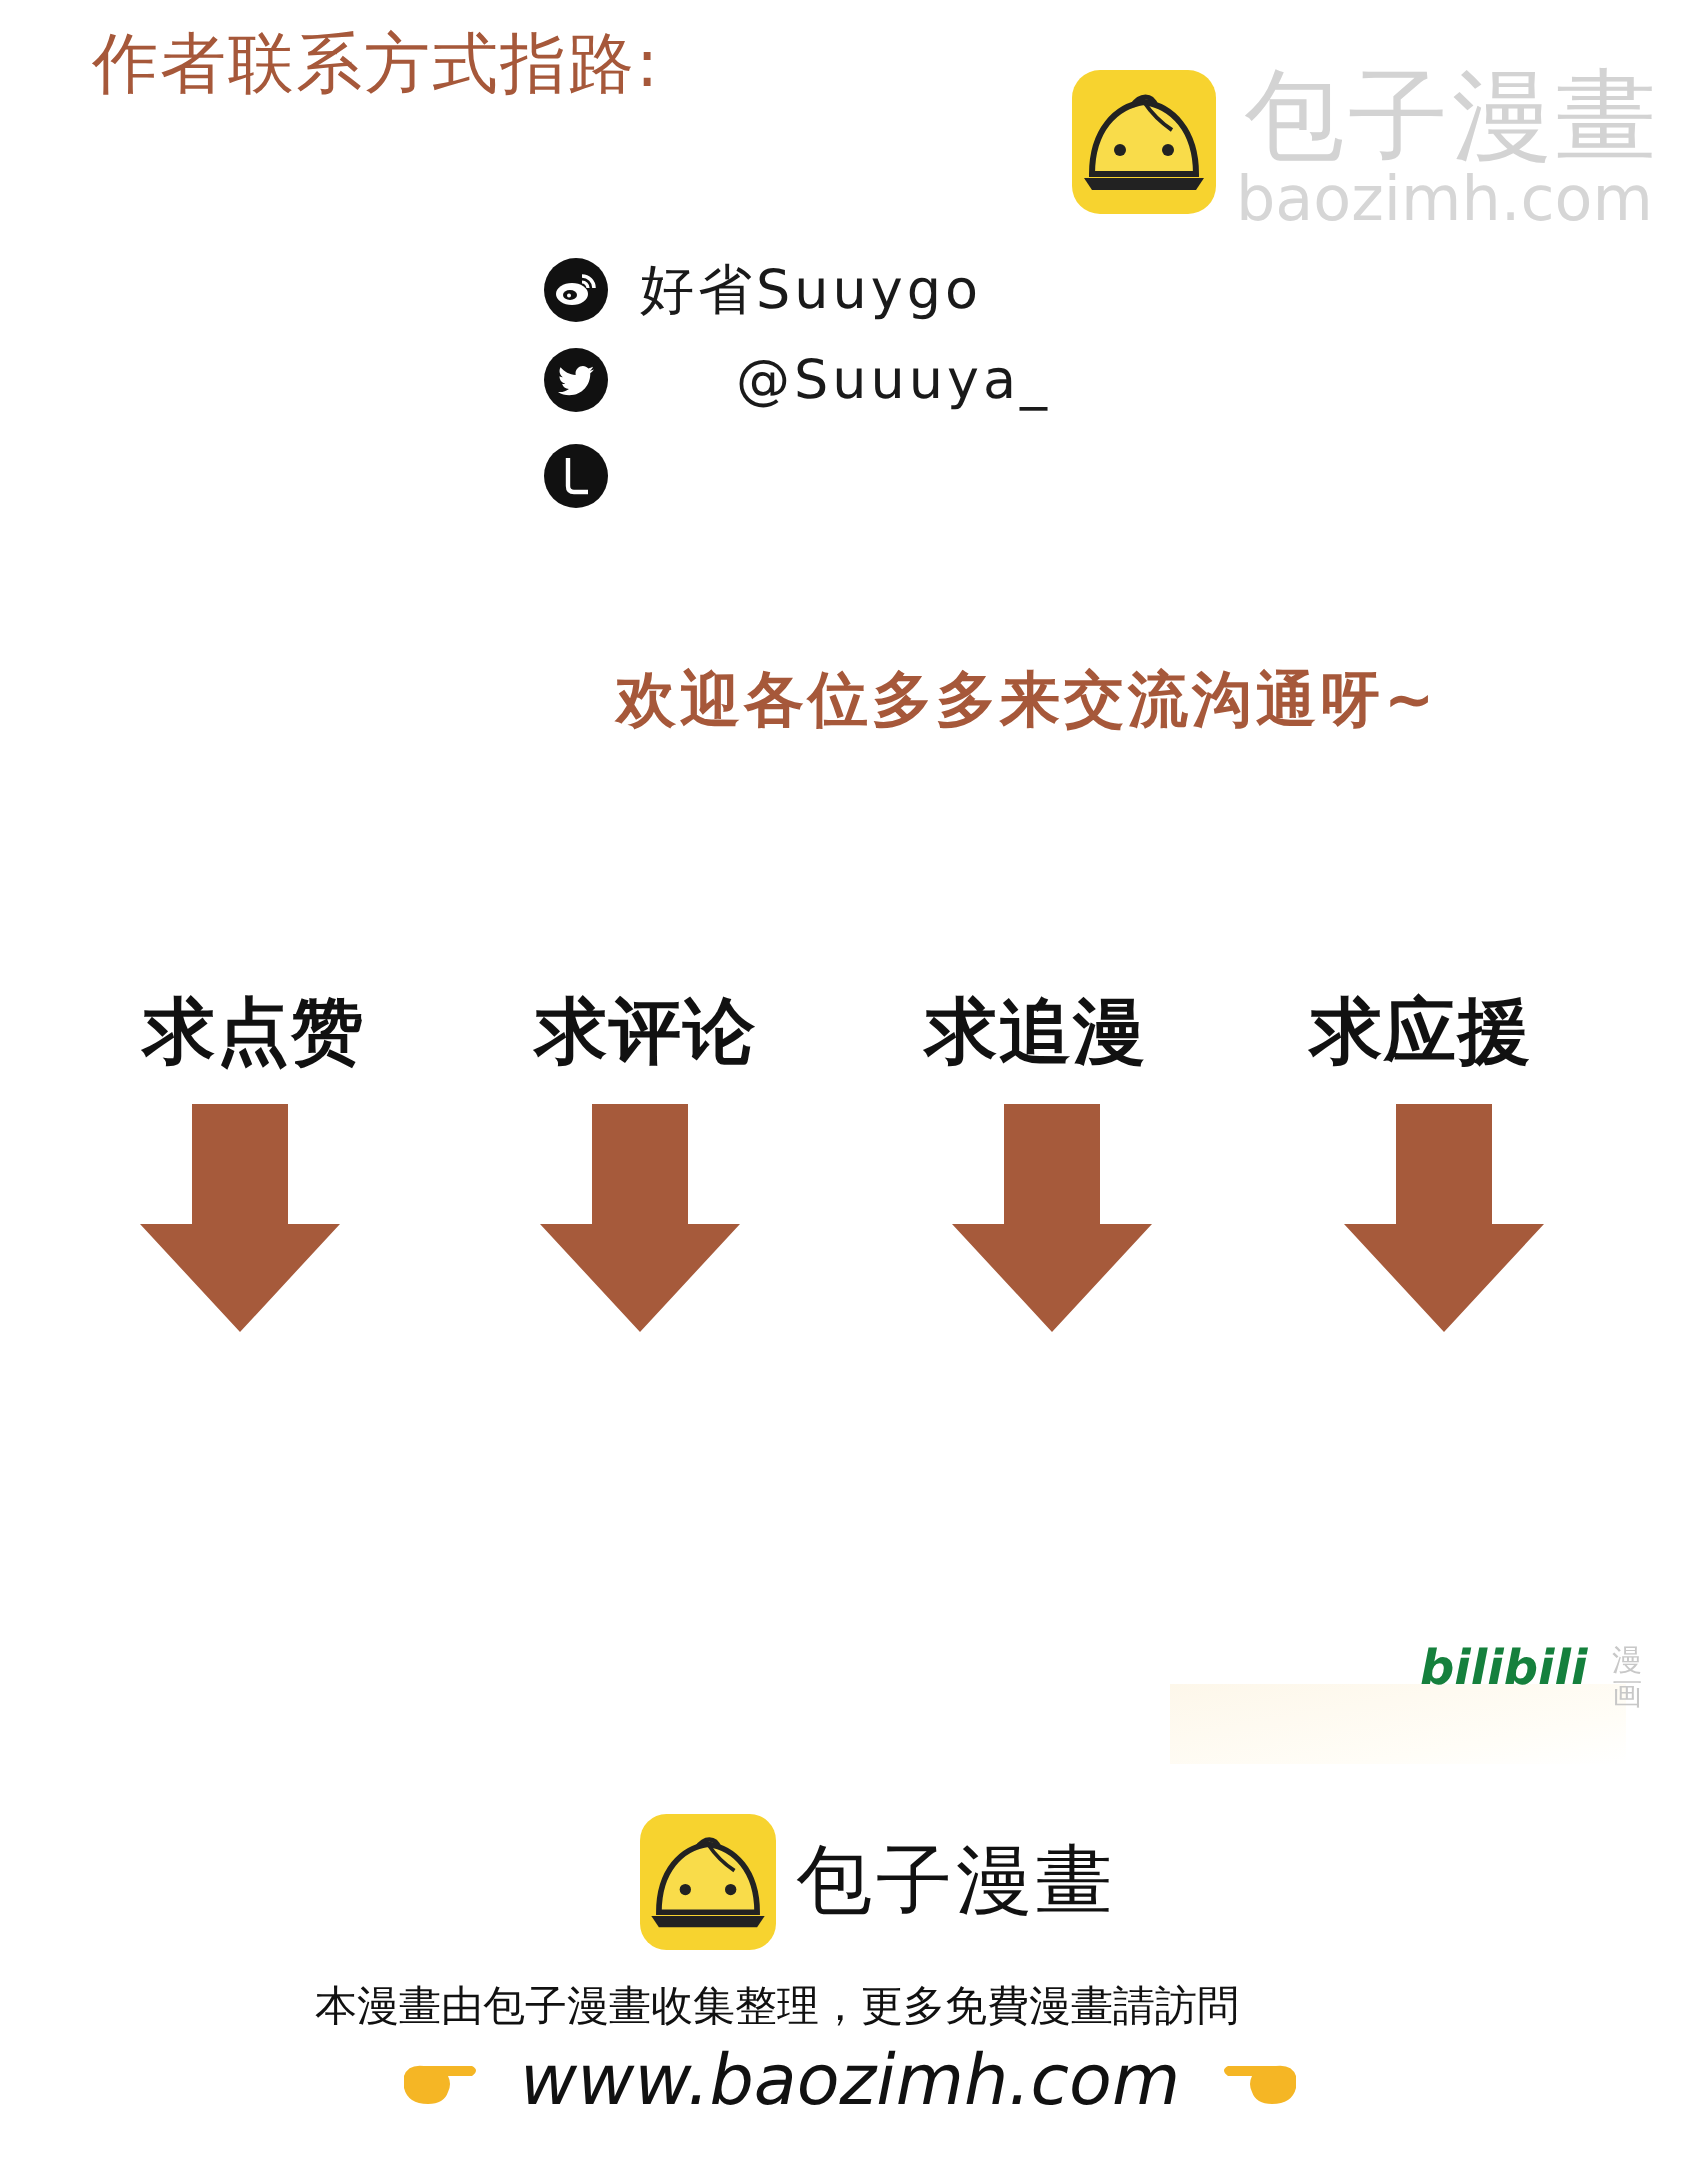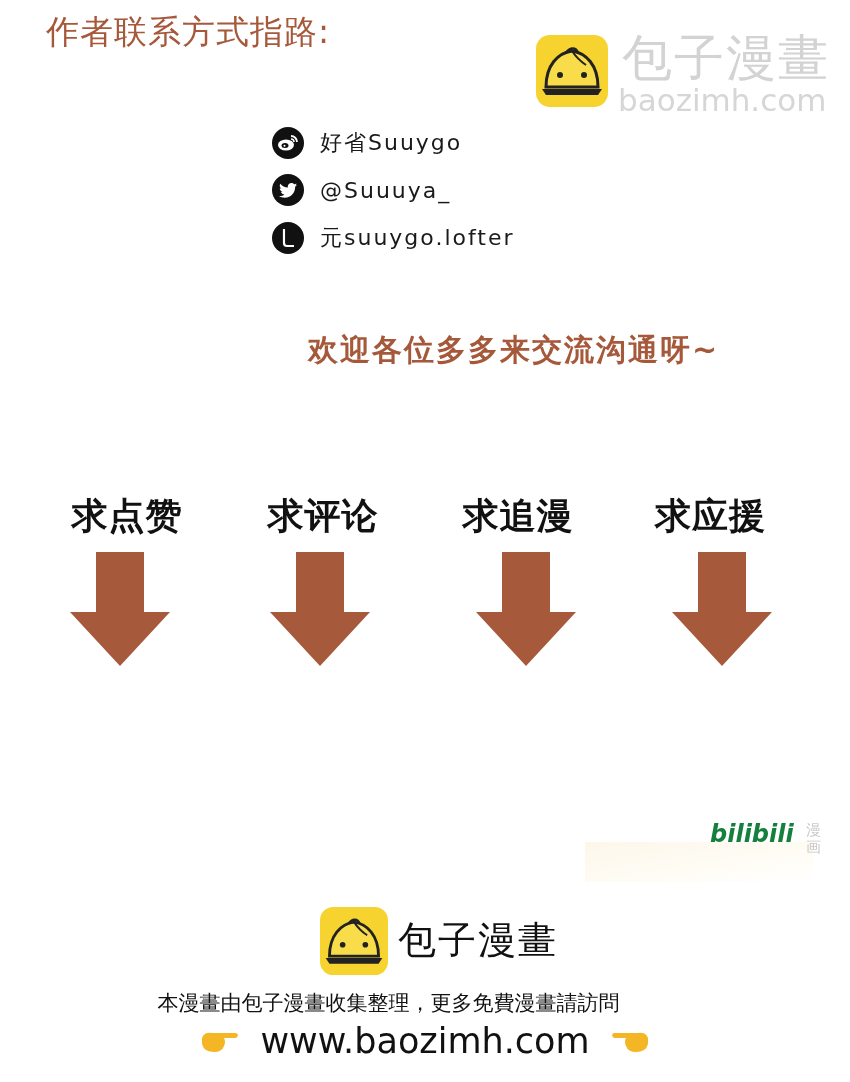--- a/index.html
+++ b/index.html
@@ -4,31 +4,31 @@
 <style>
   html, body { margin:0; padding:0; background:#ffffff; }
   body { width:850px; height:1082px; position:relative; overflow:hidden; font-family:"DejaVu Sans", sans-serif; }
   .abs { position:absolute; }
   .heading { left:46px; top:10px; font-size:33px; font-weight:normal; color:#a6583a; letter-spacing:1px; }
   .logo-top { left:536px; top:35px; width:72px; height:72px; }
   .brand-cn-top { left:622px; top:28px; font-size:50px; color:#d3d3d3; letter-spacing:2px; line-height:60px; }
   .brand-url-top { left:618px; top:80px; font-size:31px; color:#d6d6d6; line-height:40px; }
   .social { left:272px; display:flex; align-items:center; }
   .social .ic { width:32px; height:32px; border-radius:50%; background:#111; display:flex; align-items:center; justify-content:center; margin-right:16px; }
-  .social .txt { font-size:22px; color:#1a1a1a; letter-spacing:2px; }
+  .social .txt { font-size:27px; color:#1a1a1a; letter-spacing:2px; }
   .welcome { left:308px; top:330px; font-size:30px; font-weight:bold; color:#a6583a; letter-spacing:2px; }
   .ask { top:492px; font-size:36px; font-weight:bold; color:#111; letter-spacing:1px; width:130px; text-align:center; }
   .arrow { top:550px; width:104px; height:118px; }
   .bili { left:710px; top:820px; color:#15803d; font-size:24px; font-weight:bold; font-style:italic; }
   .bili-cn { left:806px; top:822px; color:#c8c8c8; font-size:15px; line-height:17px; width:18px; }
   .bili-band { left:585px; top:842px; width:228px; height:40px; background:linear-gradient(170deg, #fdf7ea 0%, #fffdf7 70%, #ffffff 100%); }
   .logo-bot { left:320px; top:907px; width:68px; height:68px; }
   .brand-cn-bot { left:398px; top:916px; font-size:38px; color:#111; letter-spacing:2px; line-height:48px; }
   .notice { left:0; width:777px; text-align:center; top:988px; font-size:21px; color:#111; line-height:30px; }
-  .url-line { left:0; width:850px; top:1018px; display:flex; justify-content:center; align-items:center; }
+  .url-line { left:0; width:850px; top:1018px; display:flex; justify-content:center; align-items:center;font-style:italic; }
   .url-line .url { font-size:35px; color:#111; margin:0 20px; line-height:46px; }
   .hand { width:40px; height:30px; }
 </style>
 </head>
 <body>
 
 <div class="abs heading">作者联系方式指路:</div>
 
 <div class="abs logo-top">
   <svg width="72" height="72" viewBox="0 0 72 72">
@@ -49,36 +49,35 @@
     <svg width="22" height="18" viewBox="0 0 22 18">
       <ellipse cx="9" cy="11" rx="8" ry="5.5" fill="#fff"></ellipse>
       <ellipse cx="8" cy="11.5" rx="3.5" ry="2.5" fill="#111"></ellipse>
       <circle cx="7.5" cy="11.8" r="1" fill="#fff"></circle>
       <path d="M14 2 A6 6 0 0 1 20 8" fill="none" stroke="#fff" stroke-width="1.8"></path>
       <path d="M14 5 A3 3 0 0 1 17 8" fill="none" stroke="#fff" stroke-width="1.6"></path>
     </svg>
   </span>
   <span class="txt">好省Suuygo</span>
 </div>
-<div class="abs social" style="top:174px;">
+<div class="abs social" style="top:174px;gap:48px;">
   <span class="ic">
     <svg width="18" height="15" viewBox="0 0 24 20">
       <path d="M24 2.4c-.9.4-1.8.6-2.8.8 1-.6 1.8-1.6 2.1-2.7-1 .6-2 1-3.1 1.2C19.3.7 18 0 16.6 0c-2.7 0-4.9 2.2-4.9 4.9 0 .4 0 .8.1 1.1C7.7 5.8 4.1 3.9 1.7.9c-.4.7-.7 1.6-.7 2.5 0 1.7.9 3.2 2.2 4.1-.8 0-1.6-.2-2.2-.6v.1c0 2.4 1.7 4.4 3.9 4.8-.4.1-.8.2-1.3.2-.3 0-.6 0-.9-.1.6 2 2.4 3.4 4.6 3.4-1.7 1.3-3.8 2.1-6.1 2.1-.4 0-.8 0-1.2-.1 2.2 1.4 4.8 2.2 7.5 2.2 9.1 0 14-7.5 14-14v-.6c1-.7 1.8-1.6 2.5-2.5z" fill="#fff"></path>
     </svg>
   </span>
   <span class="txt">@Suuuya_</span>
 </div>
 <div class="abs social" style="top:222px;">
   <span class="ic">
     <svg width="18" height="22" viewBox="0 0 18 22">
       <path d="M5 2 L5 16 Q5 19 8 19 L15 19" fill="none" stroke="#fff" stroke-width="2.2"></path>
       <path d="M7 2 L7 15 Q7 17 9 17 L15 17" fill="none" stroke="#111" stroke-width="0.8"></path>
     </svg>
   </span>
-  <span class="txt">元suuygo.lofter</span>
 </div>
 
 <div class="abs welcome">欢迎各位多多来交流沟通呀~</div>
 
 <div class="abs ask" style="left:62px;">求点赞</div>
 <div class="abs ask" style="left:258px;">求评论</div>
 <div class="abs ask" style="left:453px;">求追漫</div>
 <div class="abs ask" style="left:636px;text-align:right;">求应援</div>
 
 <div class="abs arrow" style="left:68px;">

